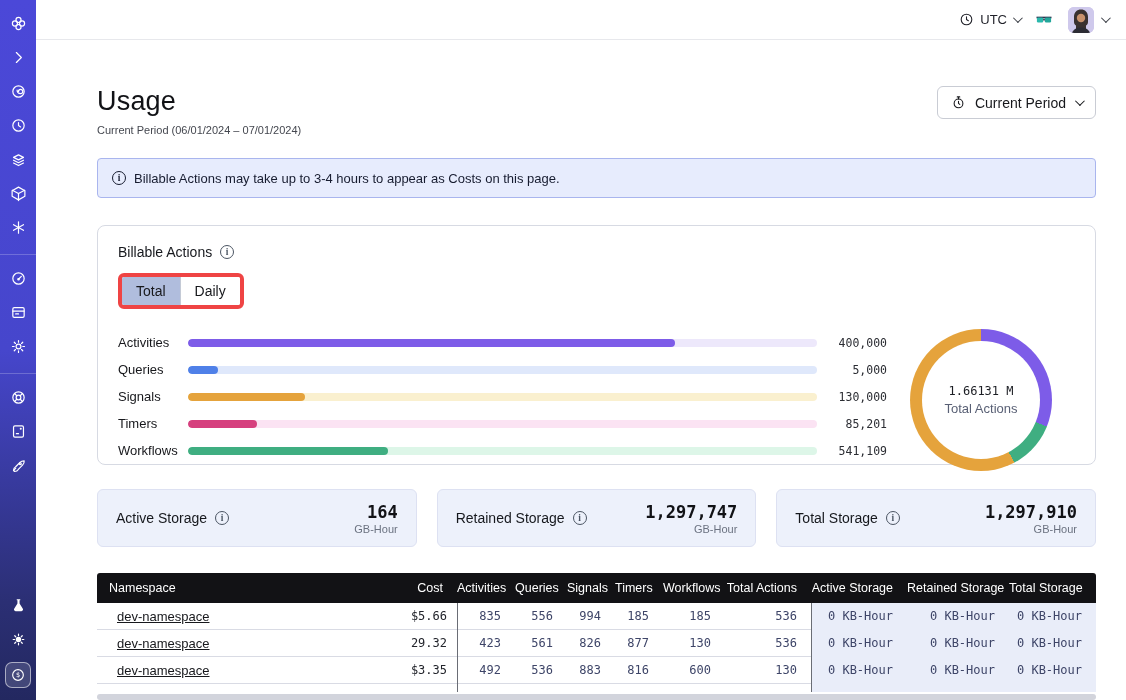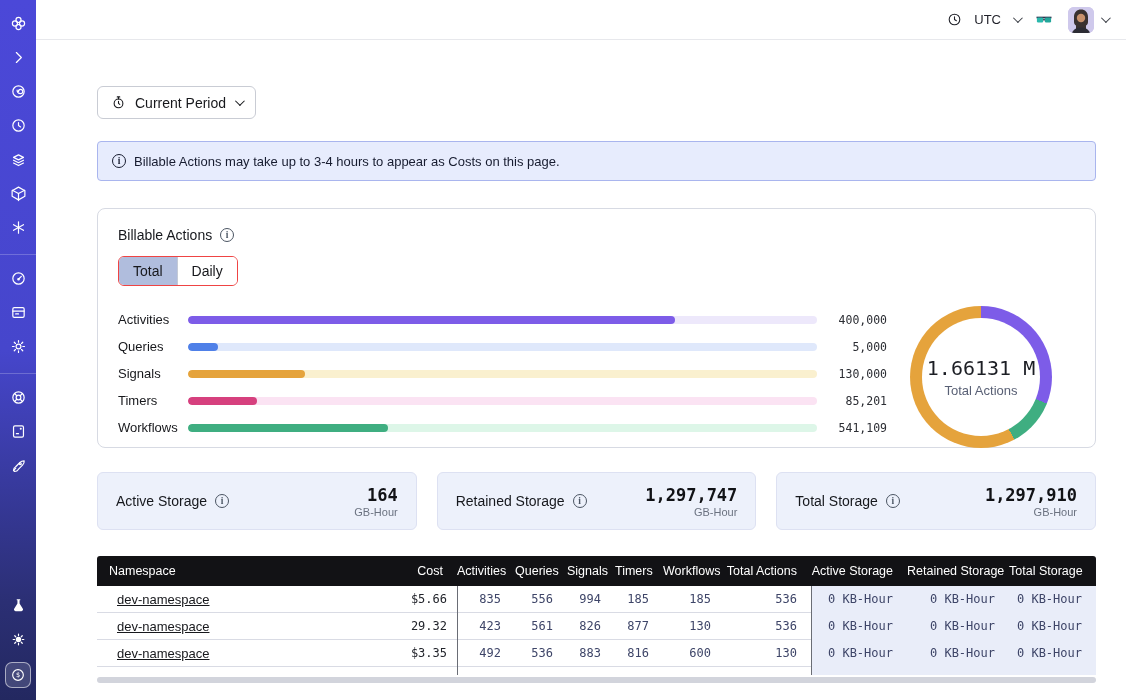--- a/index.html
+++ b/index.html
@@ -18,21 +18,21 @@
   .sspacer { flex:1; }
   .coin-btn { width:26px; height:26px; border-radius:7px; background:rgba(255,255,255,.14);
     border:1.5px solid rgba(255,255,255,.55); display:flex; align-items:center; justify-content:center;
     color:#fff; cursor:pointer; margin-top:2px; }
   .coin-btn svg { width:16px; height:16px; }
 
   
   .rightcol { flex:1; display:flex; flex-direction:column; min-width:0; }
   .topbar { height:40px; flex:0 0 40px; border-bottom:1px solid #e7e8ec; display:flex;
     align-items:center; justify-content:flex-end; padding-right:18px; gap:14px; }
-  .tz { display:flex; align-items:center; gap:12px; font-size:13px; color:#1f2028; cursor:pointer; }
+  .tz { display:flex; align-items:center; gap:6px; font-size:13px; color:#1f2028; cursor:pointer; }
   .chev { width:7px; height:7px; border-right:1.6px solid #3c3f47; border-bottom:1.6px solid #3c3f47;
     transform:rotate(45deg) translateY(-2px); display:inline-block; }
   .glasses { cursor:pointer; display:flex; }
   .avatar-wrap { display:flex; align-items:center; gap:7px; cursor:pointer; }
   .avatar { width:26px; height:26px; border-radius:6px; background:#cfc9ec; overflow:hidden; }
 
   .main { padding:46px 30px 0 61px; }
 
   
   .title-row { display:flex; justify-content:space-between; align-items:flex-start; }
@@ -46,39 +46,39 @@
   .banner { margin-top:22px; background:#e7ecfd; border:1px solid #a9b5ee; border-radius:4px;
     height:40px; display:flex; align-items:center; padding:0 14px; gap:8px; font-size:13px; color:#171c30; }
   .info-i { width:14px; height:14px; border:1.2px solid currentColor; border-radius:50%;
     display:inline-flex; align-items:center; justify-content:center; font-size:9.5px; font-weight:600;
     font-family:"Liberation Serif",serif; flex:0 0 14px; }
 
   
   .card { margin-top:27px; border:1px solid #d7dae3; border-radius:8px; background:#fff;
     padding:18px 20px 20px; height:240px; }
   .card-head { display:flex; align-items:center; gap:8px; font-size:14px; color:#16181d; }
-  .seg { display:inline-flex; margin-top:13px; border:1px solid #ef4444; border-radius:6px; overflow:hidden;align-items:flex-end; }
+  .seg { display:inline-flex; margin-top:13px; border:4px solid #ef4444; border-radius:6px; overflow:hidden;align-items:flex-end; }
   .seg-btn { padding:6px 14px; font-size:14px; background:#fff; color:#17181c; cursor:pointer; border:none; }
   .seg-btn.active { background:#b0bddd; }
   .seg-btn + .seg-btn { border-left:1px solid #c4cad6; }
 
   .chart-zone { display:flex; margin-top:20px; }
   .bars { flex:1; min-width:0; }
   .bar-row { display:flex; align-items:center; height:27px; }
   .bar-label { width:70px; flex:0 0 70px; font-size:13px; color:#17181c; }
   .bar-track { flex:1; height:8px; border-radius:4px; position:relative; overflow:hidden; }
   .bar-fill { position:absolute; left:0; top:0; height:8px; border-radius:4px; }
   .bar-val { width:62px; flex:0 0 62px; text-align:right; font-family:"DejaVu Sans Mono",monospace;
     font-size:11.5px; color:#2b2d33; margin-left:8px; }
 
   .donut-wrap { width:188px; flex:0 0 188px; display:flex; align-items:center; justify-content:center; }
   .donut { width:142px; height:142px; border-radius:50%; position:relative; }
   .donut-hole { position:absolute; left:12px; top:12px; width:118px; height:118px; border-radius:50%;
     background:#fff; display:flex; flex-direction:column; align-items:center; justify-content:center; gap:3px; }
-  .donut-value { font-family:"DejaVu Sans Mono",monospace; font-size:20px; color:#1c1e24; }
+  .donut-value { font-family:"DejaVu Sans Mono",monospace; font-size:12px; color:#1c1e24; }
   .donut-label { font-size:13px; color:#596075; }
 
   
   .stor-row { display:flex; gap:20px; margin-top:24px; }
   .stor-card { flex:1; background:#edf1fb; border:1px solid #dde1f2; border-radius:6px; height:58px;
     display:flex; align-items:center; justify-content:space-between; padding:0 18px; }
   .stor-label { display:flex; align-items:center; gap:8px; font-size:14px; color:#16181d; }
   .stor-right { text-align:right; }
   .stor-value { font-family:"DejaVu Sans Mono",monospace; font-size:17px; font-weight:bold; color:#111216; }
   .stor-unit { font-size:11px; color:#6b7280; margin-top:1px;margin-left:22px; }
@@ -247,20 +247,24 @@
               <path d="M4 26c1.5-4 5-5.5 9-5.5s7.5 1.5 9 5.5z" fill="#2c2c34"></path>
             </svg>
         </div>
         <span class="chev"></span>
       </div>
     </header>
 
     <main class="main">
 
       <div class="title-row">
+        <div>
+          <h1 class="page-title">Usage</h1>
+          <div class="page-sub">Current Period (06/01/2024 – 07/01/2024)</div>
+        </div>
         <button class="period-btn">
           <svg class="icon" viewBox="0 0 24 24" width="15" height="15" style="color:#17181c">
               <circle cx="12" cy="13.5" r="7"></circle>
               <path d="M12 10v3.5l2 1.5M10 3h4M12 3v3.5"></path>
             </svg>
           <span>Current Period</span>
           <span class="chev"></span>
         </button>
       </div>
 

